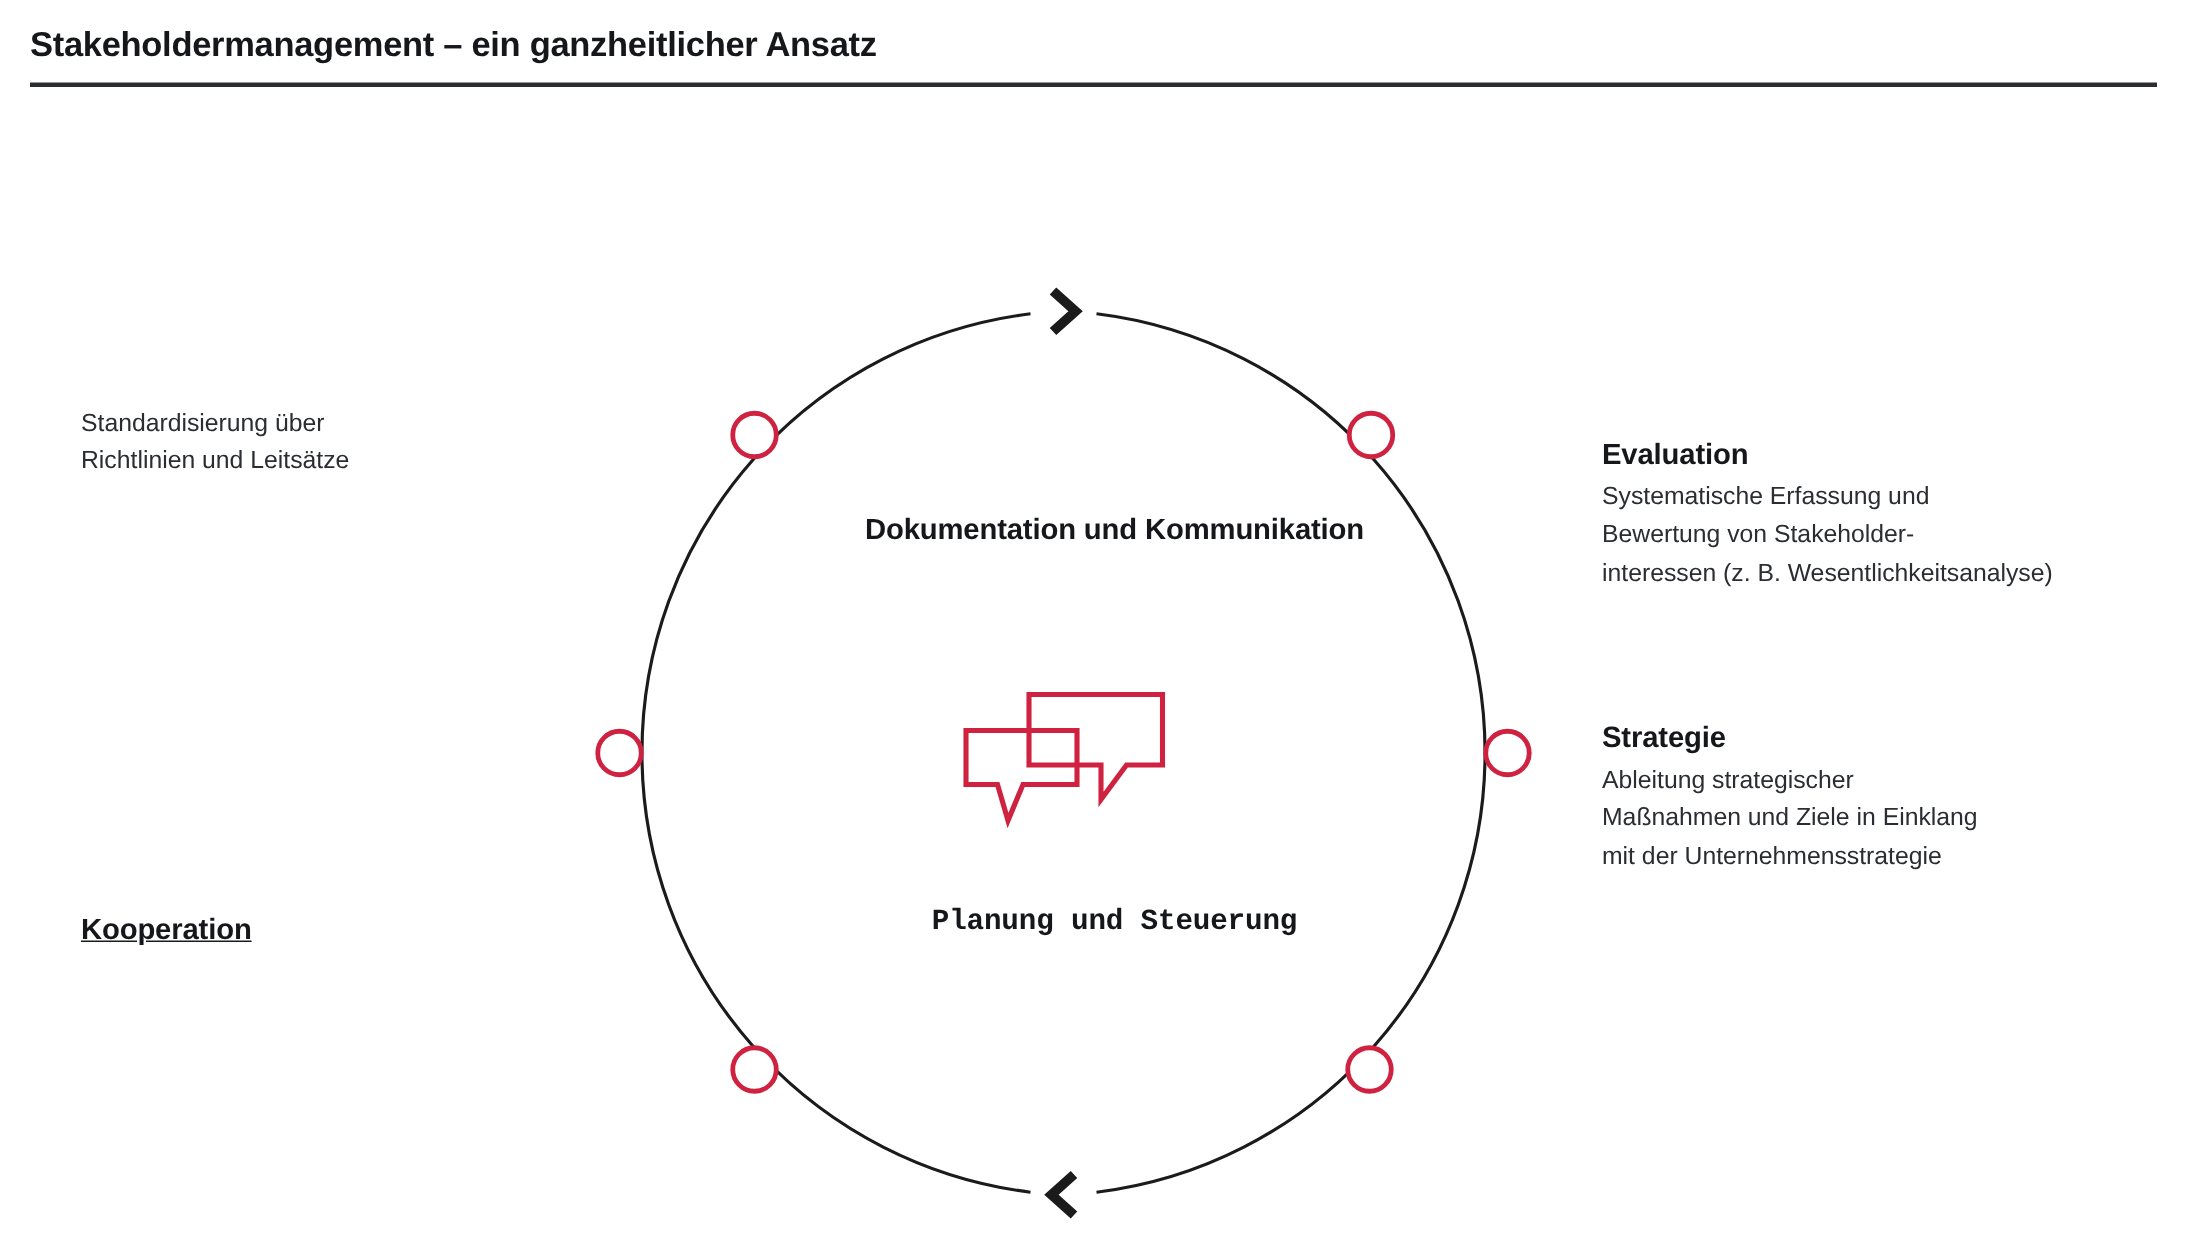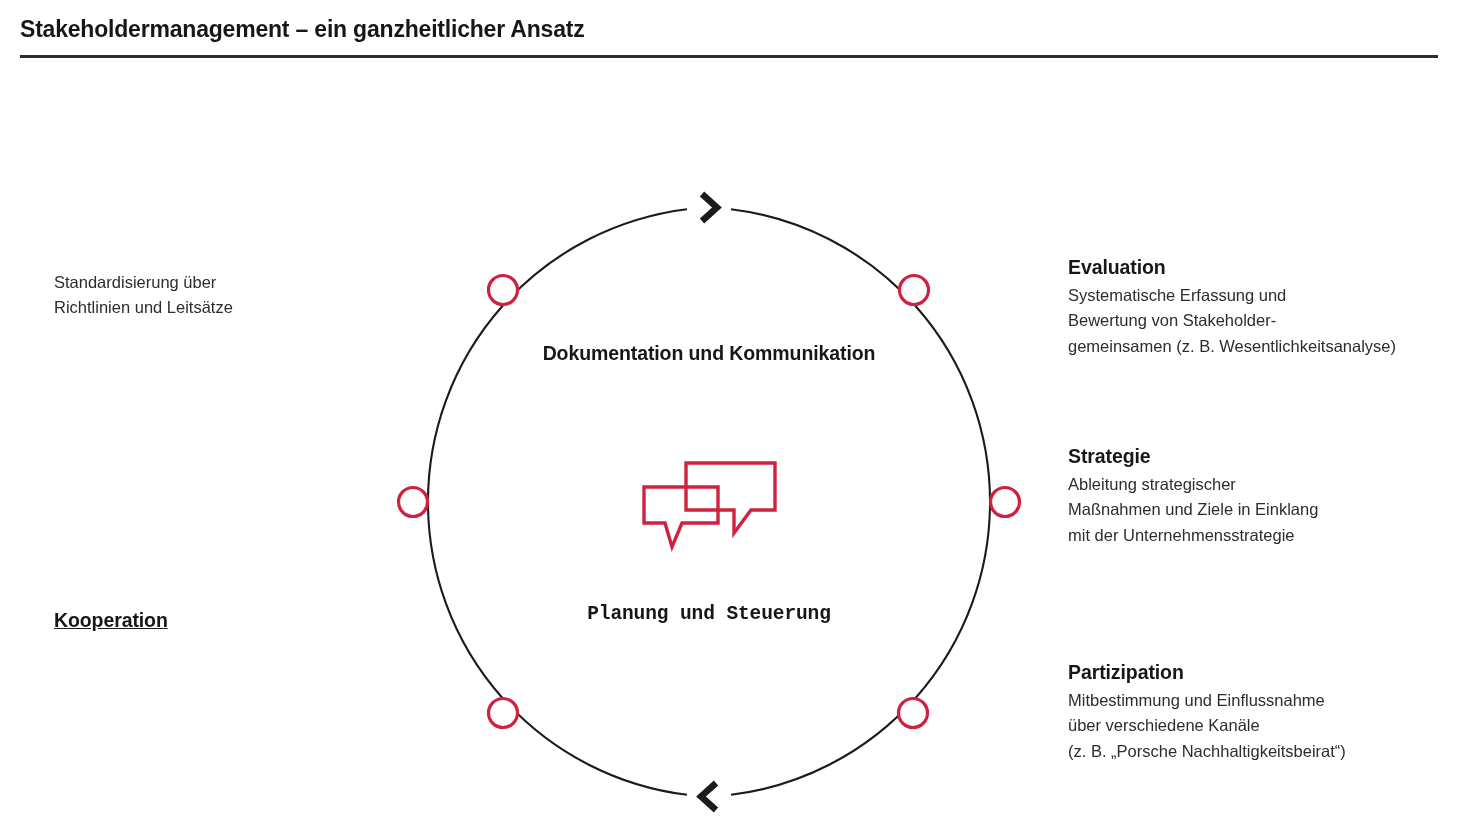--- a/index.html
+++ b/index.html
@@ -61,20 +61,21 @@
   
   .center-label {
     position: absolute;
     width: 340px;
     text-align: center;
     font-weight: 700;
     font-size: 19.5px;
     line-height: 1.45;
     color: #15171a;
     letter-spacing: -0.1px;
+    margin-left: 34px;
   }
   .center-label.top  { left: 539px; top: 339px; }
   .center-label.bottom { left: 539px; top: 600px; font-family: Liberation Mono, monospace; }
 
   
   .label-block {
     position: absolute;
     width: 370px;
   }
   .label-block .lb-title {
@@ -88,21 +89,21 @@
   .label-block .lb-body {
     font-size: 16.5px;
     font-weight: 400;
     color: #2a2d31;
     line-height: 1.52;
     margin: 0;
     white-space: pre-line;
   }
 
   .label-block.left  { left: 54px;  text-align: left; }
-  .label-block.right { left: 1068px; text-align: left; }
+  .label-block.right { left: 1068px; text-align: left; margin-top: 36px; }
 
   .lb-normierung  { top: 270px; }
   .lb-konsultation{ top: 442px; }
   .lb-kooperation { top: 608px; width: 390px; text-decoration: underline; }
 
   .lb-evaluation  { top: 255px; width: 390px; }
   .lb-strategie   { top: 444px; width: 390px; }
   .lb-partizipation { top: 660px; width: 390px; }
 </style>
 </head>
@@ -162,30 +163,24 @@
 
 
   <div class="label-block left lb-kooperation">
     <p class="lb-title">Kooperation</p>
   </div>
 
   <div class="label-block right lb-evaluation">
     <p class="lb-title">Evaluation</p>
     <p class="lb-body">Systematische Erfassung und
 Bewertung von Stakeholder-
-gemeinsamen (z. B. Wesentlichkeitsanalyse)</p>
+interessen (z. B. Wesentlichkeitsanalyse)</p>
   </div>
 
   <div class="label-block right lb-strategie">
     <p class="lb-title">Strategie</p>
     <p class="lb-body">Ableitung strategischer
 Maßnahmen und Ziele in Einklang
 mit der Unternehmensstrategie</p>
   </div>
 
-  <div class="label-block right lb-partizipation">
-    <p class="lb-title">Partizipation</p>
-    <p class="lb-body">Mitbestimmung und Einflussnahme
-über verschiedene Kanäle
-(z. B. „Porsche Nachhaltigkeitsbeirat“)</p>
-  </div>
 
 </div>
 
 </body></html>

